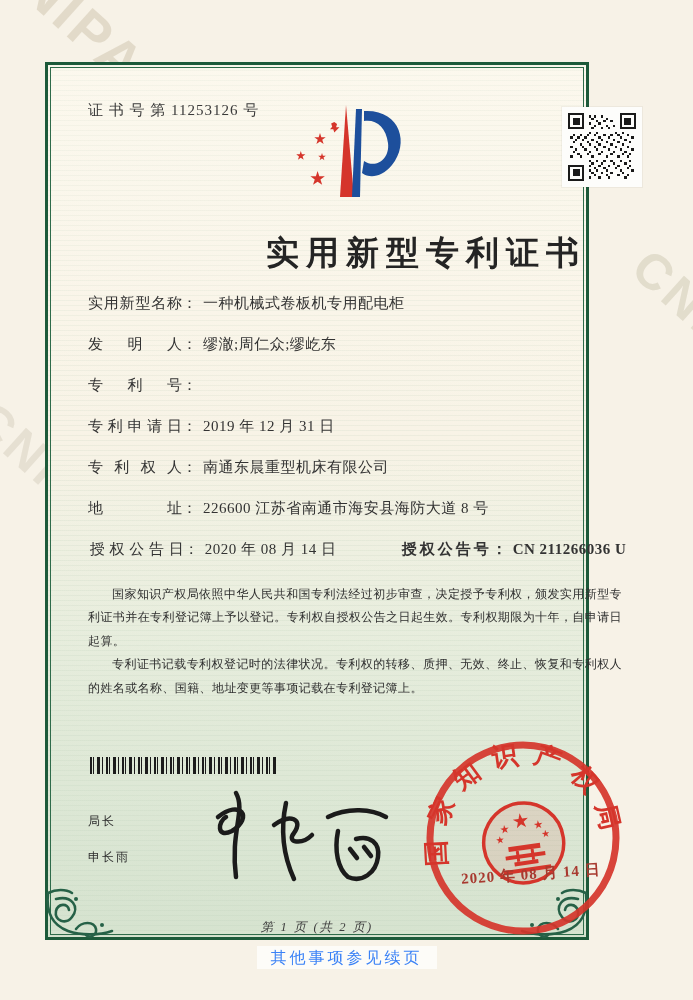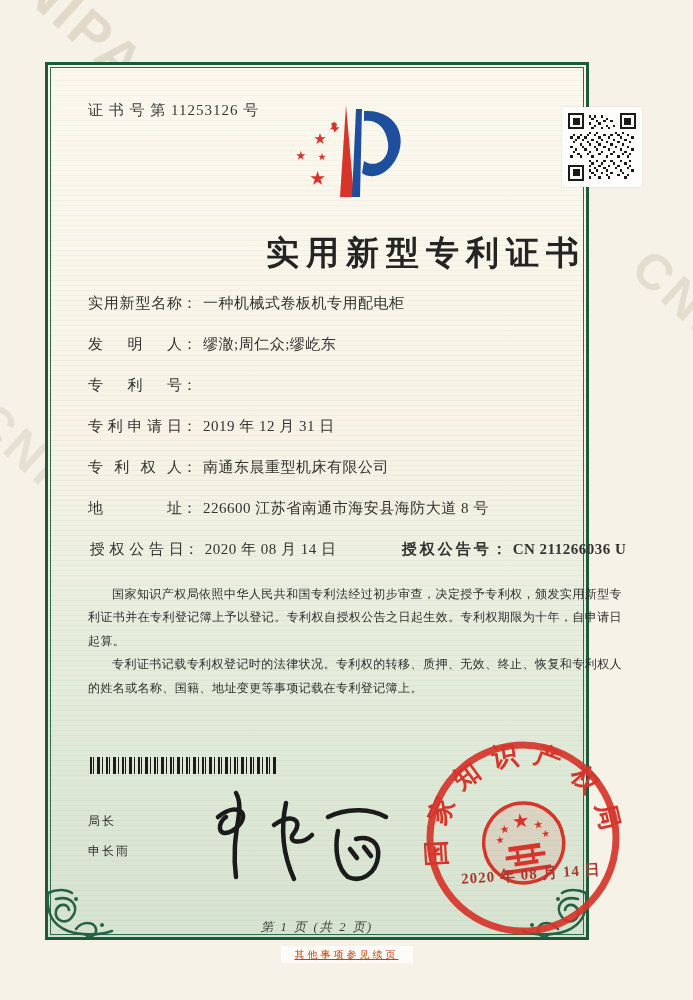--- a/index.html
+++ b/index.html
@@ -44,31 +44,31 @@
 
   .paras{position:absolute;left:40px;top:518px;width:534px;font-size:12px;color:#2f2f2f;
          line-height:1.95;text-align:justify;}
   .paras p{margin:0;text-indent:2em;letter-spacing:0.4px;}
 
   .barcode{position:absolute;left:42px;top:692px;width:188px;height:17px;
      background:repeating-linear-gradient(90deg,#1c1c1c 0 2px,transparent 2px 3px,#1c1c1c 3px 4px,
         transparent 4px 7px,#1c1c1c 7px 10px,transparent 10px 12px,#1c1c1c 12px 13px,transparent 13px 16px);}
 
   .director{position:absolute;left:40px;top:748px;font-size:12px;color:#2c2c2c;letter-spacing:2px;}
-  .director .name{margin-top:13px;}
+  .director .name{margin-top:19px;}
   .signature{position:absolute;left:146px;top:712px;width:210px;height:120px;}
   .signature path{fill:none;stroke:#1b1b1b;stroke-width:4.5;stroke-linecap:round;stroke-linejoin:round;}
 
   .seal{position:absolute;left:374px;top:672px;width:202px;height:202px;transform:rotate(-8deg);}
   .seal-date{position:absolute;left:388px;top:800px;width:190px;text-align:center;
      font-size:15px;font-weight:bold;color:#a8392f;transform:rotate(-4deg);letter-spacing:1px;}
 
   .page-no{position:absolute;left:0;top:854px;width:100%;text-align:center;font-size:12.5px;color:#3d3d3d;letter-spacing:2px;font-style:italic;}
 
-  .footer-note{position:absolute;left:0;top:948px;width:100%;text-align:center;font-size:10px;color:#c2410c;text-decoration:underline;}
+  .footer-note{position:absolute;left:0;top:948px;width:100%;text-align:center;font-size:16px;color:#3b82f6;}
   .footer-note span{background:#fdfcf8;padding:3px 14px;letter-spacing:3px;}
 
   .flourish{position:absolute;width:72px;height:62px;}
   .flourish svg{width:100%;height:100%;}
   .fl-bl{left:-6px;bottom:-10px;}
   .fl-br{right:-6px;bottom:-10px;transform:scaleX(-1);}
   .flourish path{fill:none;stroke:#266147;stroke-width:2.6;stroke-linecap:round;}
 </style>
 </head>
 <body>

